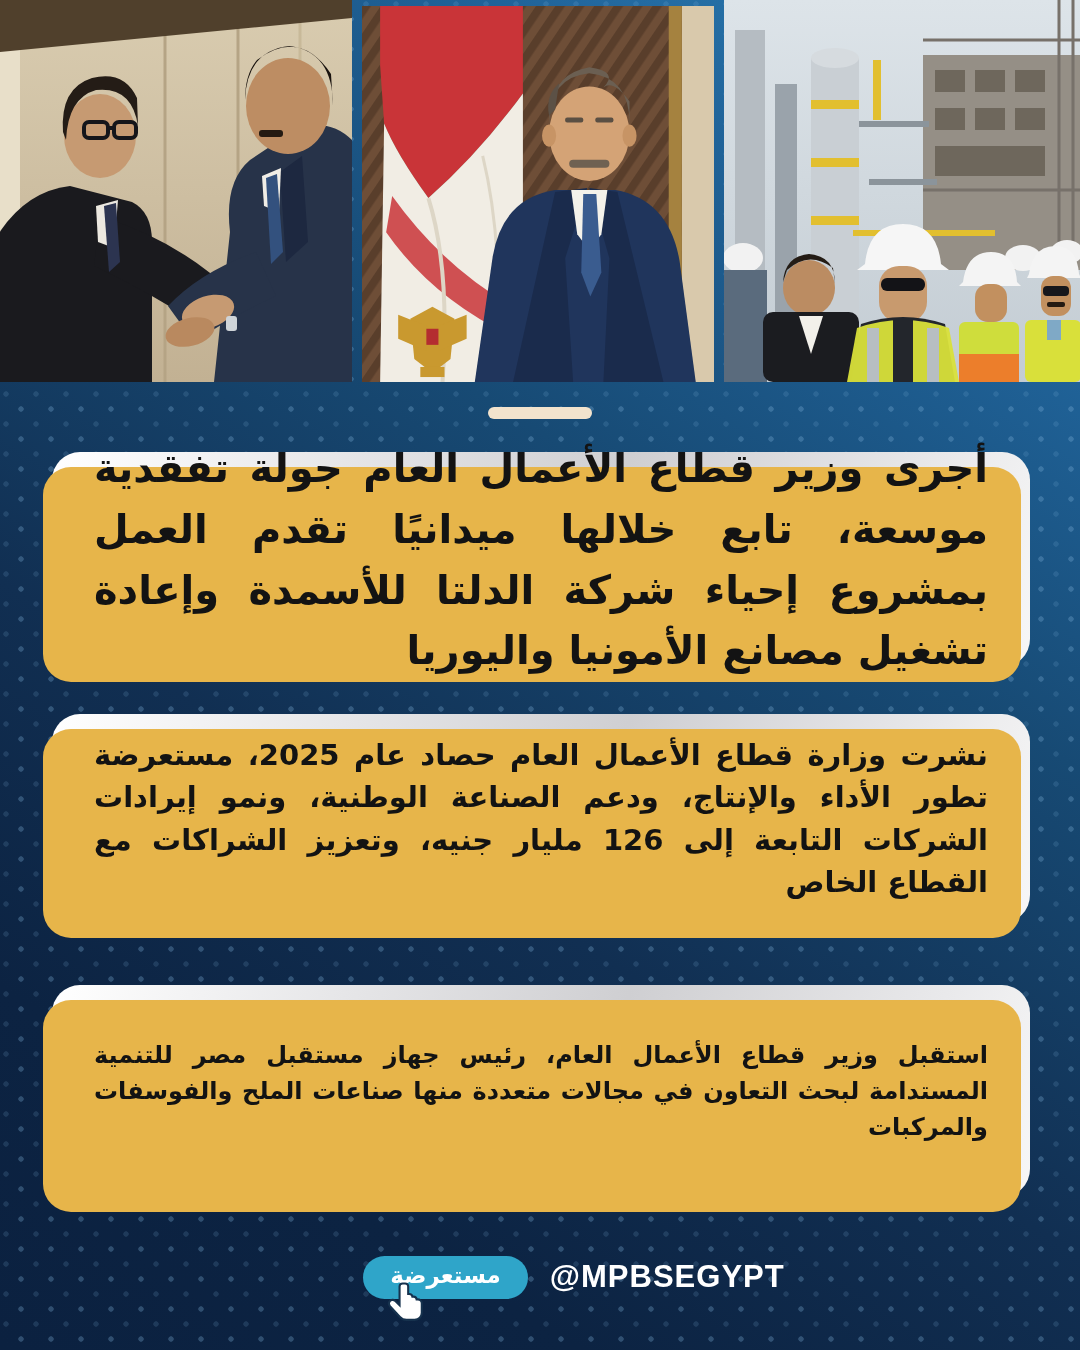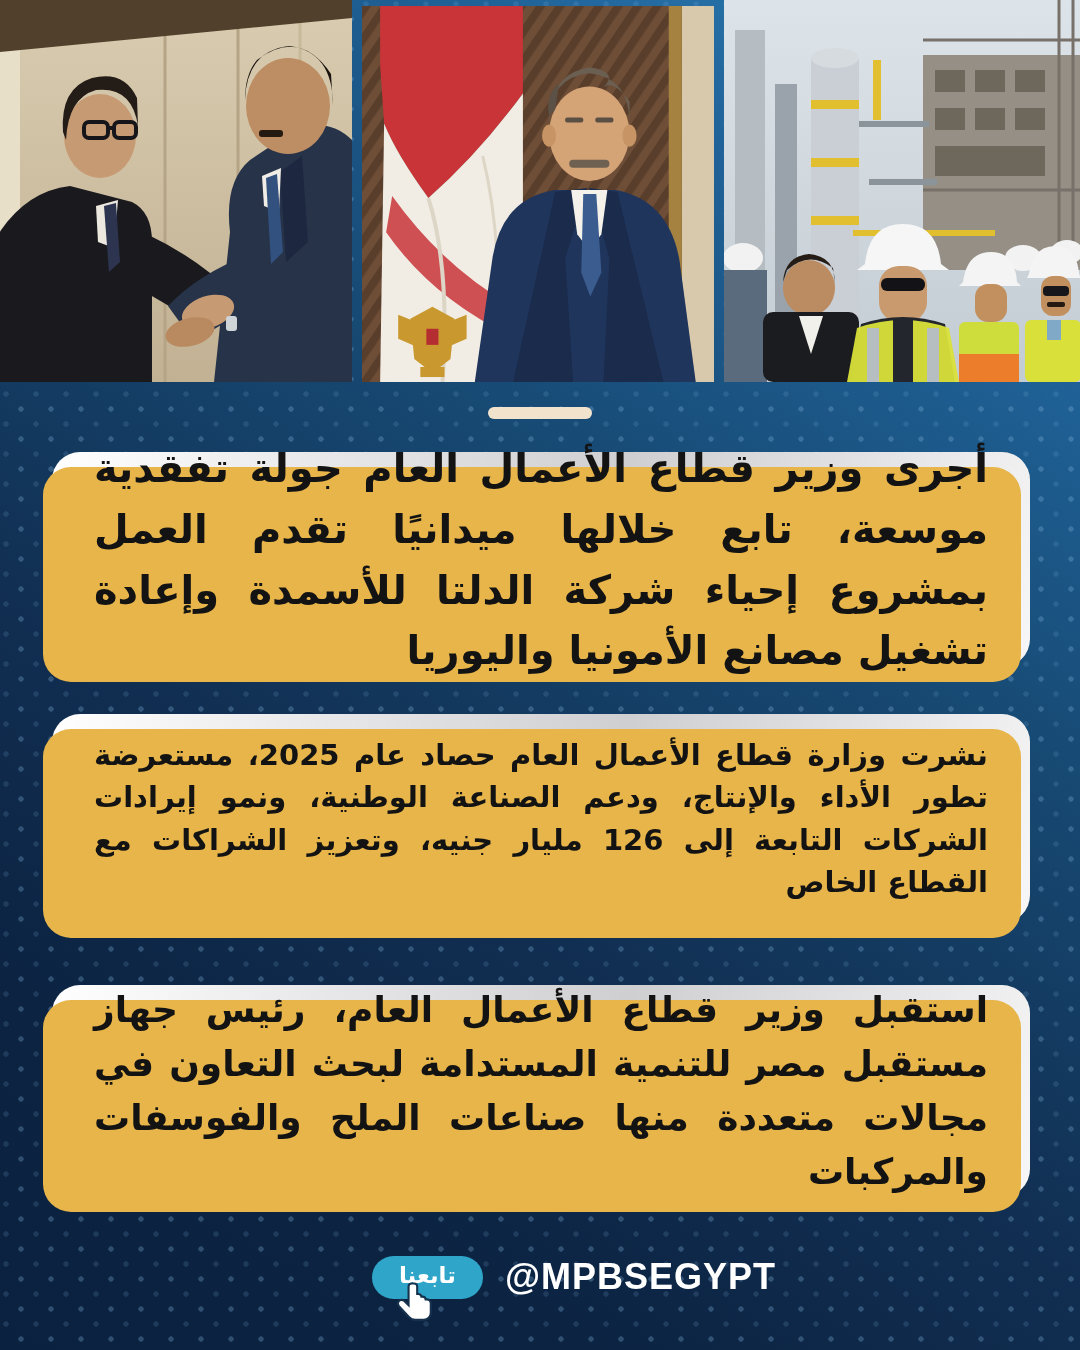--- a/index.html
+++ b/index.html
@@ -47,37 +47,37 @@
   .card p{
     margin:0;width:100%;
     direction:rtl;text-align:justify;text-align-last:right;
     color:#131313;font-weight:bold;
   }
   .card-1{top:452px;height:215px;}
   .card-1 p{font-size:40px;line-height:1.52;}
   .card-2{top:714px;height:209px;}
   .card-2 p{font-size:29px;line-height:1.45;}
   .card-3{top:985px;height:212px;}
-  .card-3 p{font-size:36px;line-height:1.5;}
+  .card-3 p{font-size:24px;line-height:1.5;}
   
   .footer{
     position:absolute;top:1256px;left:0;width:1080px;z-index:3;
     display:flex;justify-content:center;align-items:center;gap:22px;
     transform:translateX(34px);
   }
   .follow-btn{
     position:relative;border:none;cursor:pointer;
     background:#2fa5c9;color:#ffffff;
     font-family:"DejaVu Sans",sans-serif;font-weight:bold;font-size:23px;
     padding:6px 27px 9px 27px;border-radius:24px;line-height:1.2;
   }
   .cursor-icon{position:absolute;left:22px;top:24px;width:46px;height:46px;pointer-events:none;}
   .handle{
     color:#ffffff;font-family:"Liberation Sans","DejaVu Sans",sans-serif;
-    font-weight:bold;font-size:36px;letter-spacing:1px;
+    font-weight:bold;font-size:31px;letter-spacing:1px;
   }
 </style>
 </head>
 <body>
 
 <div class="page">
 
   <div class="photos">
 
     <div class="photo photo-1" role="img" aria-label="وزير قطاع الأعمال العام يتبادل التحية مع مسؤول خلال لقاء رسمي">
@@ -249,21 +249,21 @@
   <div class="card card-2">
     <p>نشرت وزارة قطاع الأعمال العام حصاد عام 2025، مستعرضة تطور الأداء والإنتاج، ودعم الصناعة الوطنية، ونمو إيرادات الشركات التابعة إلى 126 مليار جنيه، وتعزيز الشراكات مع القطاع الخاص</p>
   </div>
 
   <div class="card card-3">
     <p>استقبل وزير قطاع الأعمال العام، رئيس جهاز مستقبل مصر للتنمية المستدامة لبحث التعاون في مجالات متعددة منها صناعات الملح والفوسفات والمركبات</p>
   </div>
 
   <div class="footer">
     <button class="follow-btn">
-      <span>تابعنا</span>
+      <span>مستعرضة</span>
       <svg class="cursor-icon" viewBox="0 0 24 24">
         <path d="M9.2 1.8c-.9 0-1.6.7-1.6 1.6v9.8l-2.2-2.2c-.9-.9-2.3-.8-3 .2-.6.8-.4 1.8.2 2.5l5.2 5.6c.9 1 2.1 1.5 3.4 1.5h4.3c2.1 0 3.7-1.7 3.7-3.7v-4.9c0-1.2-1-2.1-2.1-2.1h-.6c-.1-.8-.8-1.4-1.6-1.4h-.6c-.1-.8-.8-1.4-1.6-1.4h-.6V3.4c0-.9-.7-1.6-1.6-1.6z" fill="#ffffff" stroke="#16324e" stroke-width="1.1"></path>
       </svg>
     </button>
     <span class="handle">@MPBSEGYPT</span>
   </div>
 
 </div>
 
 </body></html>

